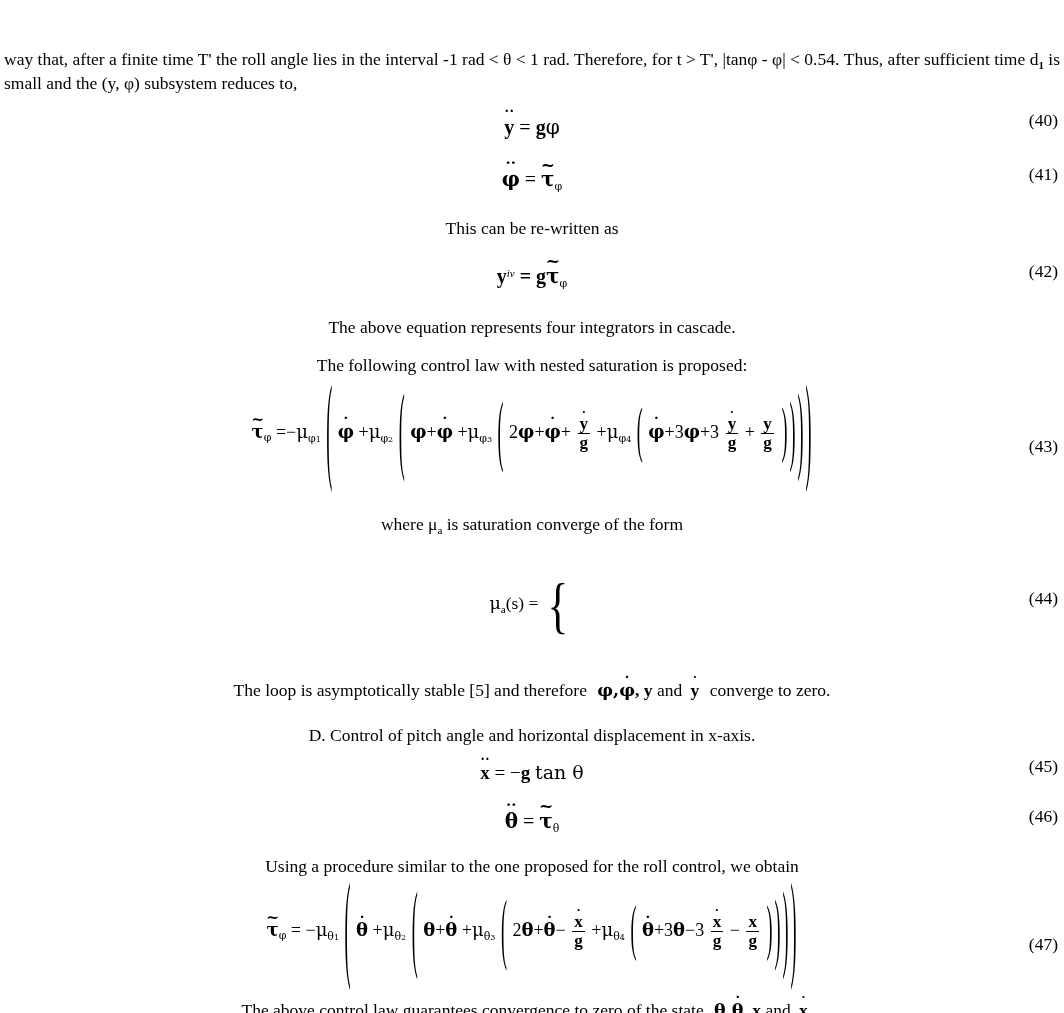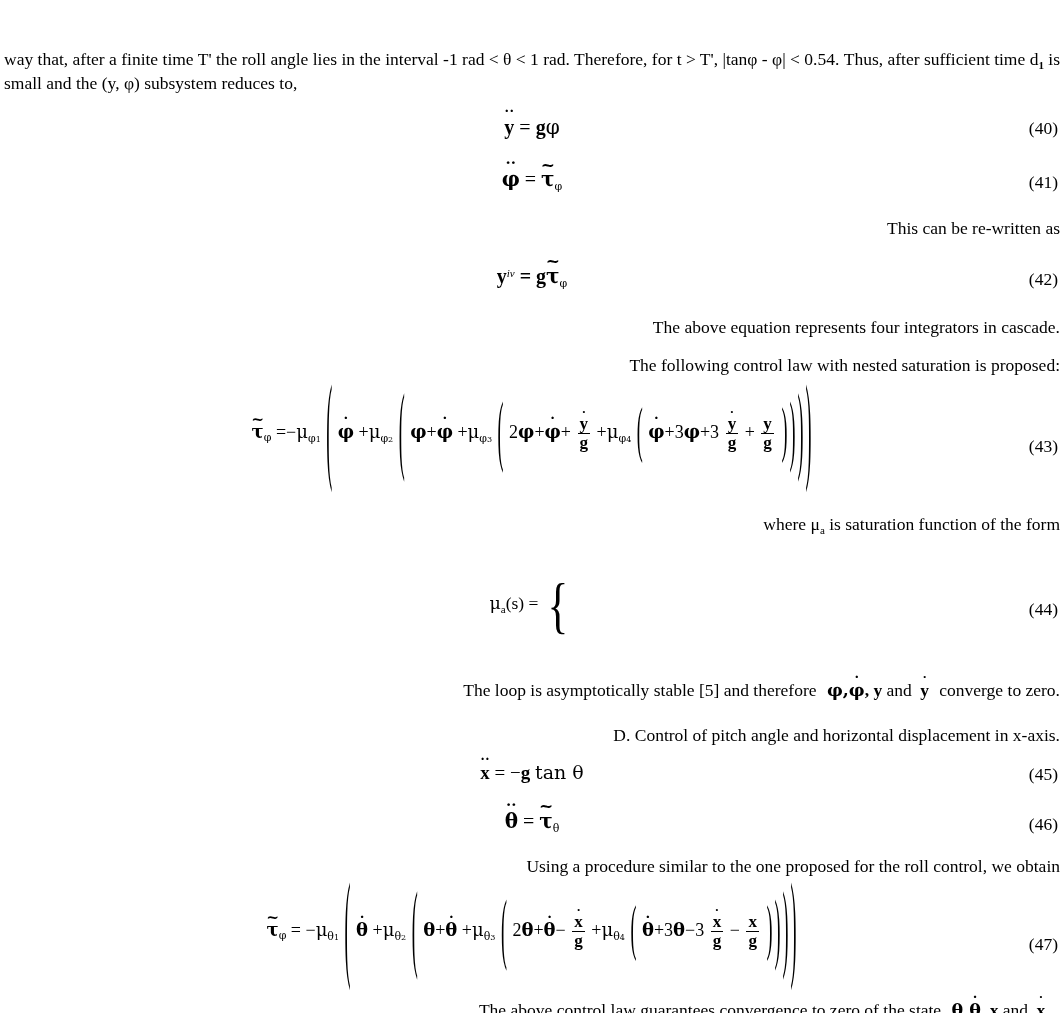--- a/index.html
+++ b/index.html
@@ -18,42 +18,42 @@
   .page {
     position: relative;
     width: 1064px;
     height: 1013px;
     padding: 0;
   }
   .para {
     margin: 0 0 0 0;
     padding: 0 4px 0 4px;
     line-height: 1.30;
-    text-align: right;
+    text-align: center;
   }
   .para.justify { text-align: justify; margin-top: 44px; }
   .spacer-sm { height: 10px; }
   .spacer-md { height: 16px; }
 
   .eq-row {
     position: relative;
     display: block;
     width: 100%;
     text-align: center;
     line-height: 1.2;
   }
   .eq-body {
     display: inline-block;
     text-align: center;
     font-family: "Liberation Serif", serif;
   }
   .eq-num {
     position: absolute;
     right: 6px;
-    bottom: 0;
+    bottom: 8px;
     font-family: "Liberation Serif", serif;
     font-size: 17.5px;
   }
   .mb { font-weight: bold; }
   .mbi { font-weight: bold; font-style: italic; }
   .sym { font-family: "DejaVu Serif", serif; }
   sub.vsub { font-size: 11px; vertical-align: -0.35em; }
   sup.vsup { font-size: 11px; vertical-align: 0.55em; font-style: italic;}
 
   .frac {
@@ -204,31 +204,31 @@
       <span>+</span>
       <span class="frac"><span class="num mb">y</span><span class="den mb">g</span></span>
       <span class="paren p2">)</span><span class="paren p3">)</span><span class="paren p4">)</span><span class="paren p5">)</span>
     </span>
     <span class="eq-num" style="bottom:18px;">(43)</span>
   </div>
 
   <div class="spacer-md"></div>
 
   <div class="para" style="margin-top:22px;">
-    <span>where μ</span><sub class="vsub">a</sub><span> is saturation function of the form</span>
+    <span>where μ</span><sub class="vsub">a</sub><span> is saturation converge of the form</span>
   </div>
 
   <div class="eq-row" style="margin-top:18px; height:108px;">
     <span class="eq-body" style="font-size:17.5px; position:relative; top:24px;">
       <span class="sym">μ</span><sub class="vsub">a</sub><span>(s) =</span>
       <span class="cases">
         <span class="brace">{</span>
       </span>
     </span>
-    <span class="eq-num" style="bottom:43px;text-align:right;">(44)</span>
+    <span class="eq-num" style="bottom:54px;text-align:right;">(44)</span>
   </div>
 
   <div class="para" style="margin-top:16px;">
     <span>The loop is asymptotically stable [5] and therefore</span>
     <span style="padding:0 6px;">
       <span class="mb sym">φ,</span><span class="ddot dot1 mb sym"><span class="dots">·</span>φ</span><span class="mb">, y</span>
       <span>and</span>
       <span class="ddot dot1 mb" style="margin-left:4px;"><span class="dots">·</span>y</span>
     </span>
     <span>converge to zero.</span>

